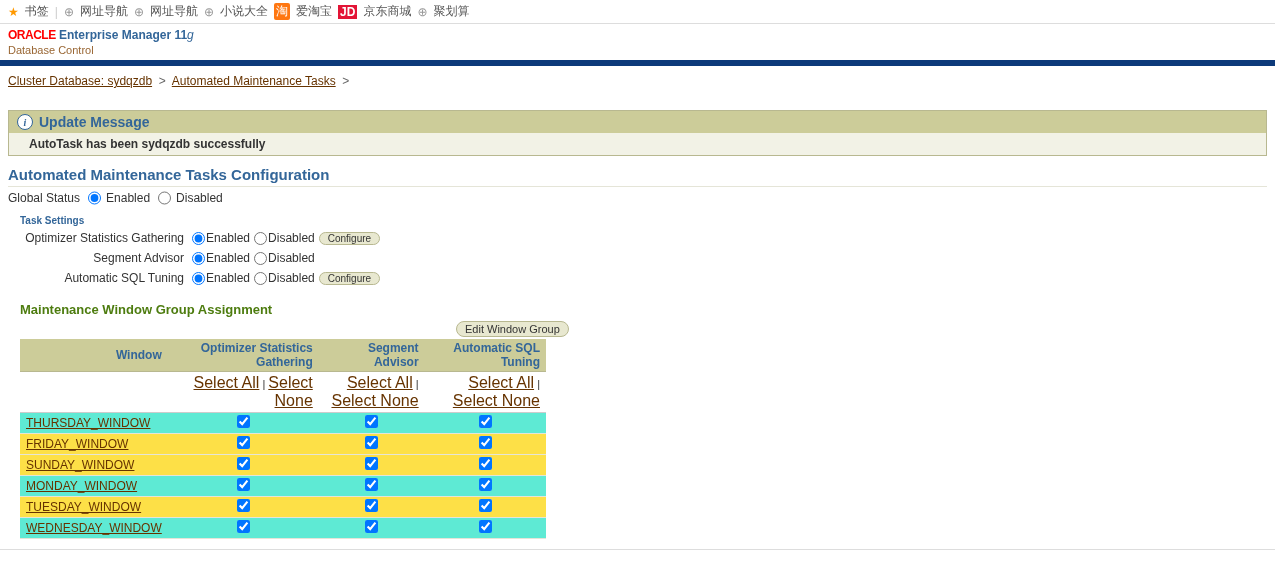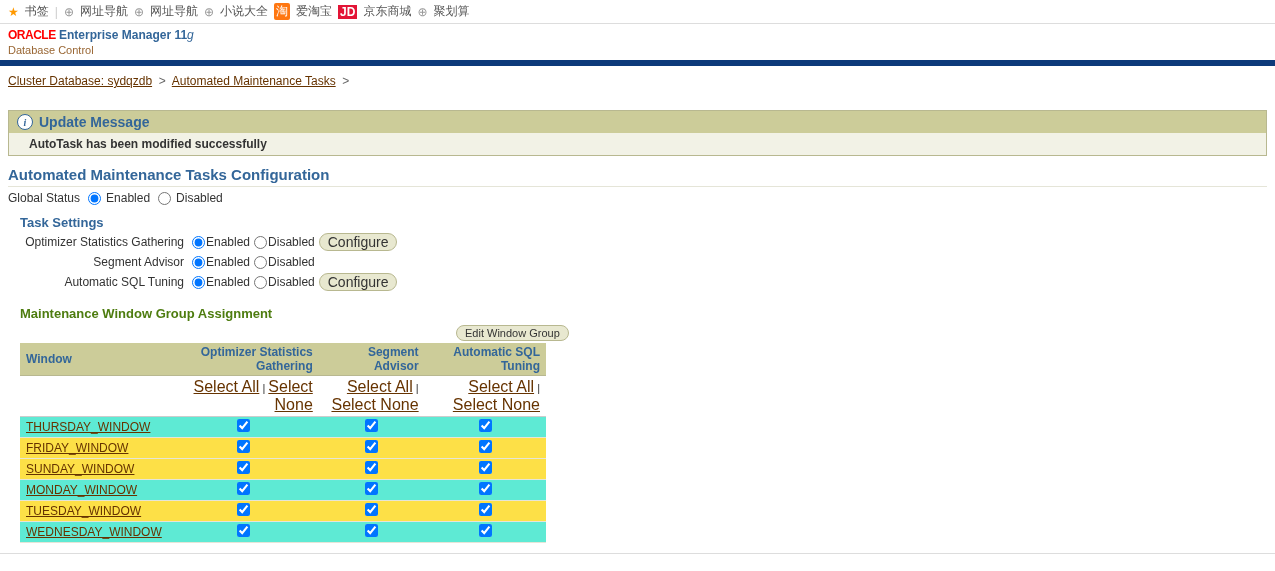--- a/index.html
+++ b/index.html
@@ -19,31 +19,31 @@
   .brand-ver{color:#336699;font-style:italic}
   .db-control{color:#996633;font-size:11px;padding:0 8px 4px 8px}
   .blue-bar{height:6px;background:#0d3a7a}
   .crumbs{padding:8px 8px 0 8px;color:#666}
   .crumbs a{color:#663300}
   .update-box{margin:22px 8px 0 8px;background:#cccc99;border:1px solid #b8b890}
   .update-head{display:flex;align-items:center;gap:6px;padding:3px 8px;font-size:14px;color:#336699;font-weight:bold}
   .update-msg{background:#f2f2e6;padding:4px 20px;font-size:12px;font-weight:bold;color:#333}
   .info-icon{width:14px;height:14px;border:1px solid #336699;border-radius:50%;color:#336699;display:inline-flex;align-items:center;justify-content:center;font-size:10px;font-style:italic;font-family:Georgia,serif;font-weight:bold;background:#fff}
   h2.page-title{color:#336699;font-size:15px;font-weight:bold;margin:10px 8px 0 8px;border-bottom:1px solid #e5e5d8;padding-bottom:3px}
-  .global-status{padding:4px 8px;display:flex;align-items:center;gap:4px}
-  h3.sub{color:#336699;font-size:13px;font-weight:bold;margin:6px 8px 2px 20px}
+  .global-status{padding:4px 8px;display:flex;gap:4px}
+  h3.sub{color:#336699;font-size:10px;font-weight:bold;margin:6px 8px 2px 20px}
   .task-grid{padding:0 8px 0 16px}
   .task-row{display:flex;align-items:center;height:20px}
   .task-lbl{width:168px;text-align:right;padding-right:4px}
-  .cfg-btn{background:#e8e8d0;border:1px solid #b8b890;border-radius:10px;padding:0px 8px;font-size:14px;color:#333;cursor:pointer;margin-left:4px}
+  .cfg-btn{background:#e8e8d0;border:1px solid #b8b890;border-radius:10px;padding:0px 8px;font-size:10px;color:#333;cursor:pointer;margin-left:4px}
   .edit-btn{background:#e8e8d0;border:1px solid #b8b890;border-radius:8px;padding:1px 8px;font-size:11px;color:#333;cursor:pointer}
   .sect-title{color:#4d7c0f;font-size:13px;font-weight:bold;margin:14px 8px 2px 20px}
   .edit-row{padding:2px 8px 2px 36px;display:flex}
   .tbl{border-collapse:collapse;margin:0 8px 0 20px;width:526px}
-  .tbl th{background:#cccc99;color:#336699;font-weight:bold;font-size:12px;padding:2px 6px;text-align:left;border-bottom:1px solid #b8b890}
+  .tbl th{background:#cccc99;color:#336699;font-weight:bold;font-size:12px;padding:2px 6px;text-align:right;border-bottom:1px solid #b8b890}
   .tbl th.ctr{text-align:right}
   .tbl td{padding:2px 6px;border-bottom:1px solid #e5e5d8}
   .tbl tr.odd td{background:#5eead4}
   .tbl tr.even td{background:#fde047}
   .tbl td.ctr{text-align:center}
   .sel-row td{font-size:11px;border-bottom:1px solid #ccc}
   .sel-row a{font-size:16px}
   .footer-links{text-align:center;padding:30px 8px 10px 8px;color:#999;font-size:12px;border-top:1px solid #ddd;margin-top:10px}
   input[type=radio]{margin:0 1px 0 4px;vertical-align:middle}
   input[type=checkbox]{margin:0}
@@ -83,21 +83,21 @@
   &nbsp;<span>&gt;</span>&nbsp;
   <a>Automated Maintenance Tasks</a>
   &nbsp;<span>&gt;</span>
 </div>
 
 <div class="update-box">
   <div class="update-head">
     <span class="info-icon">i</span>
     <span>Update Message</span>
   </div>
-  <div class="update-msg">AutoTask has been modified successfully</div>
+  <div class="update-msg">AutoTask has been sydqzdb successfully</div>
 </div>
 
 <h2 class="page-title">Automated Maintenance Tasks Configuration</h2>
 
 <div class="global-status">
   <span>Global Status</span>
   <input type="radio" name="gs" checked="" style="">
   <span>Enabled</span>
   <input type="radio" name="gs" style="">
   <span>Disabled</span>

